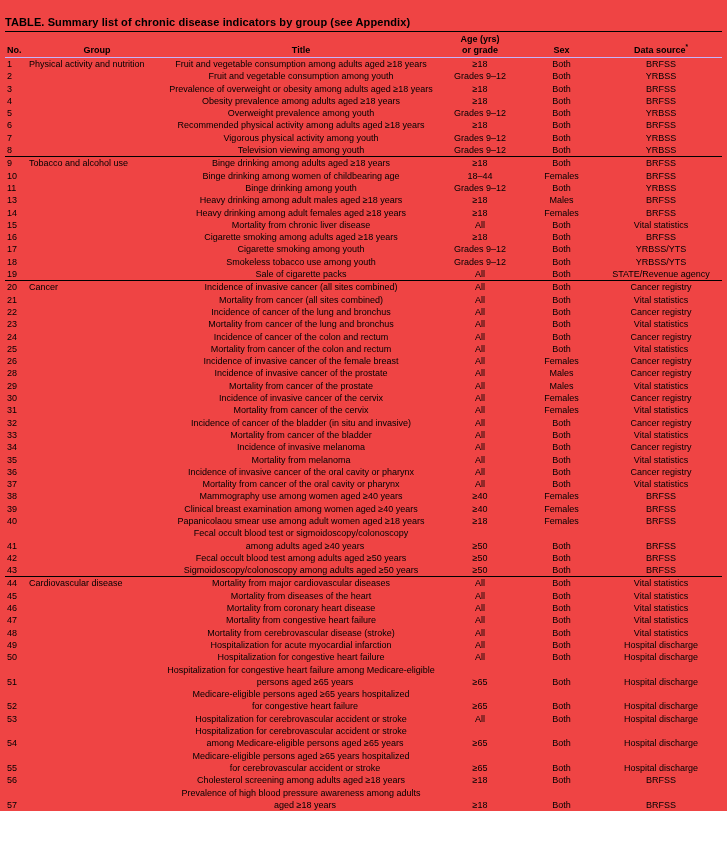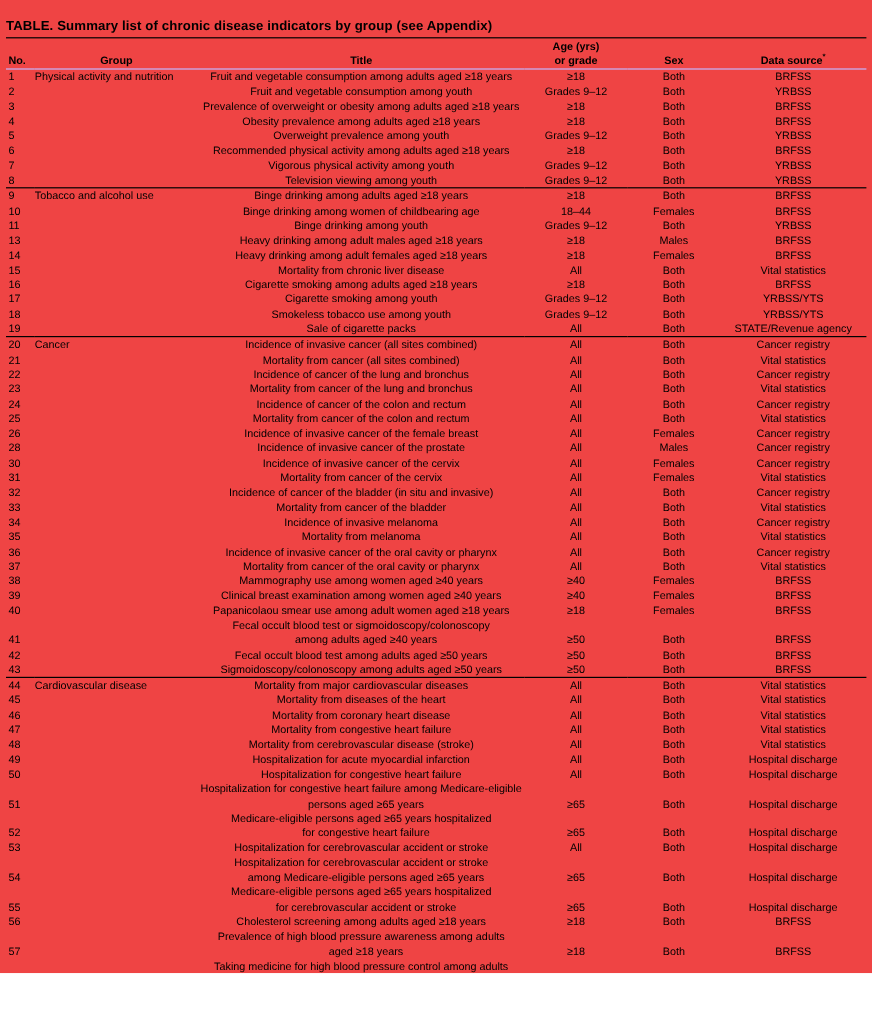--- a/index.html
+++ b/index.html
@@ -319,20 +319,28 @@
 
   <tr>
     <td class="col-no">28</td>
     <td class="col-group"></td>
     <td class="col-title">Incidence of invasive cancer of the prostate</td>
     <td class="col-age">All</td>
     <td class="col-sex">Males</td>
     <td class="col-source">Cancer registry</td>
   </tr>
 
+  <tr>
+    <td class="col-no">29</td>
+    <td class="col-group"></td>
+    <td class="col-title">Mortality from cancer of the prostate</td>
+    <td class="col-age">All</td>
+    <td class="col-sex">Males</td>
+    <td class="col-source">Vital statistics</td>
+  </tr>
 
   <tr>
     <td class="col-no">30</td>
     <td class="col-group"></td>
     <td class="col-title">Incidence of invasive cancer of the cervix</td>
     <td class="col-age">All</td>
     <td class="col-sex">Females</td>
     <td class="col-source">Cancer registry</td>
   </tr>
 

